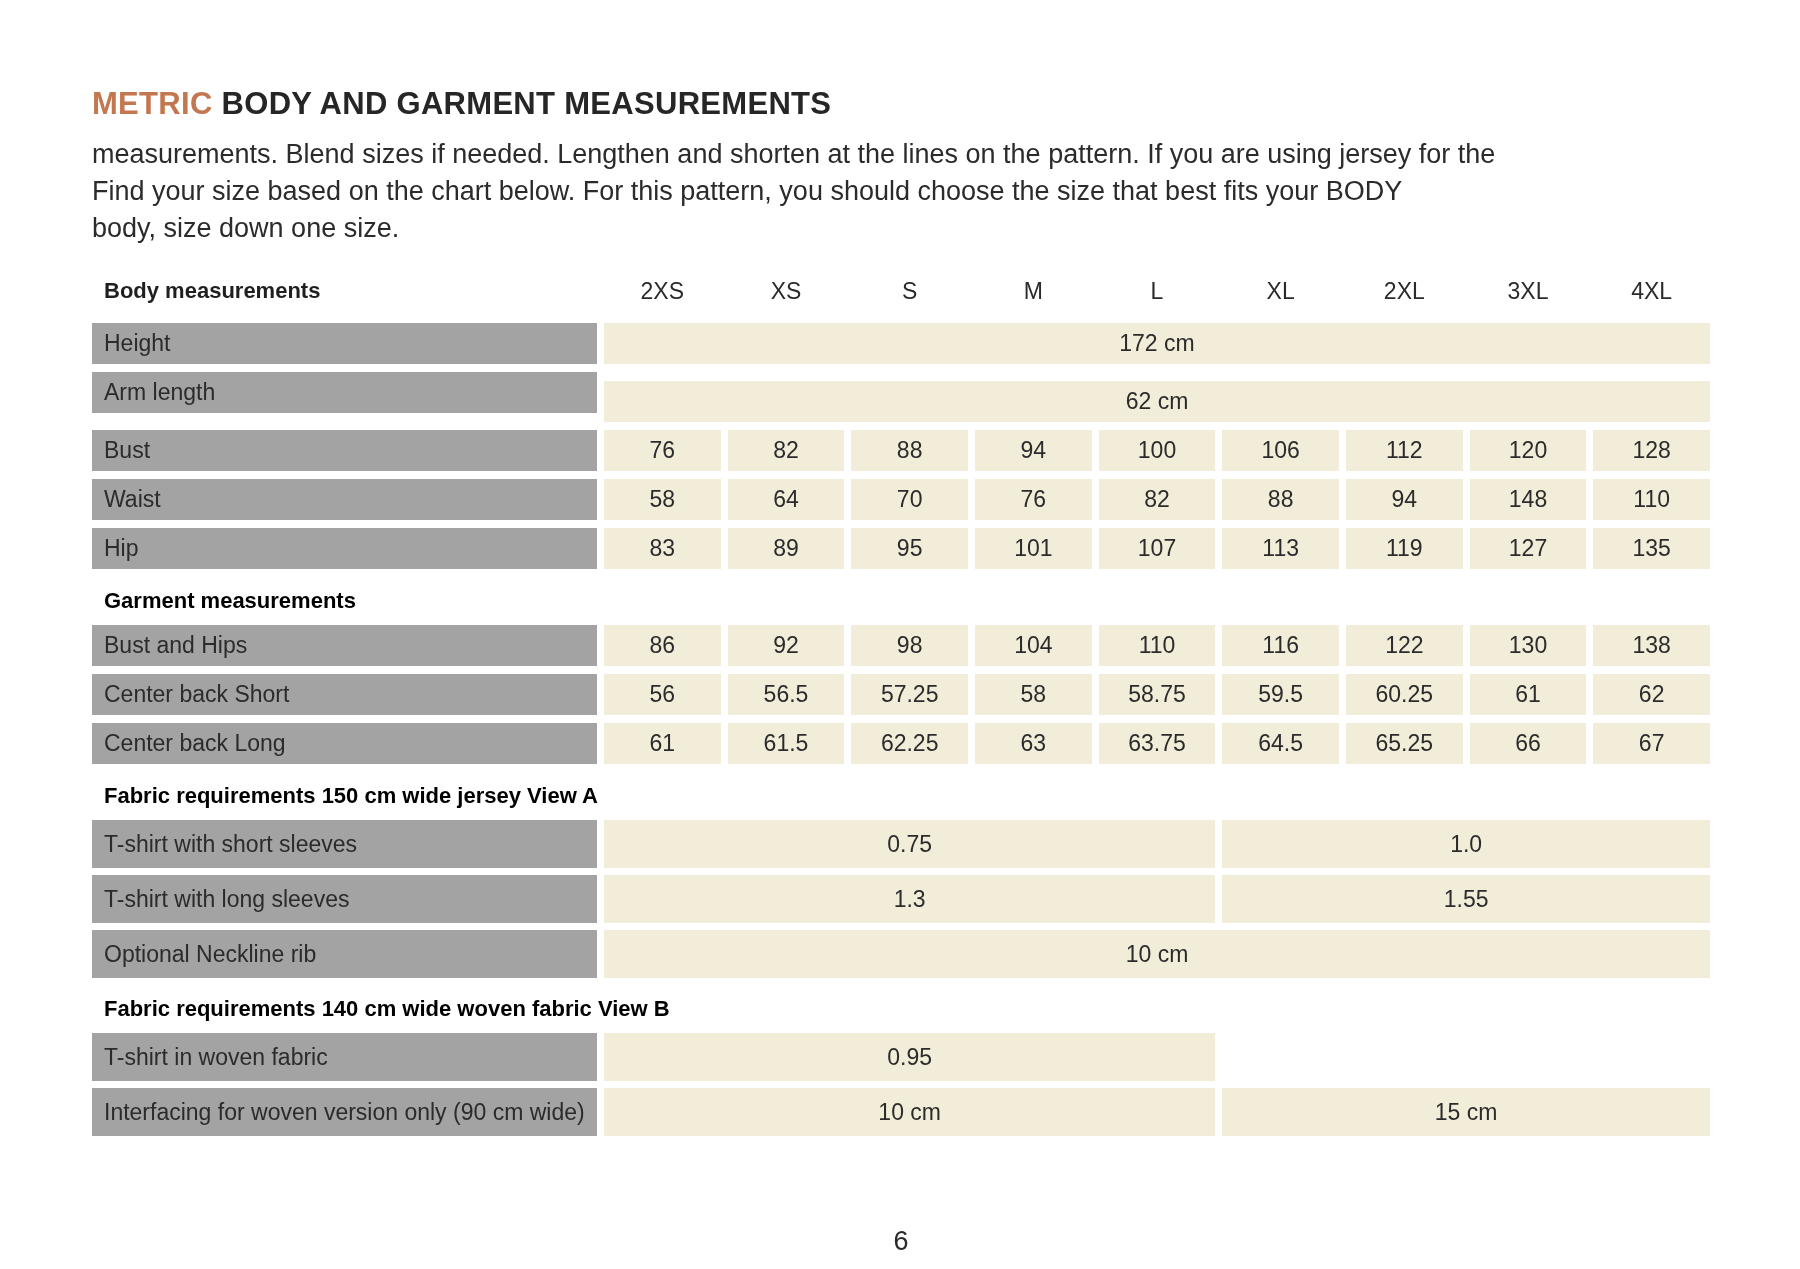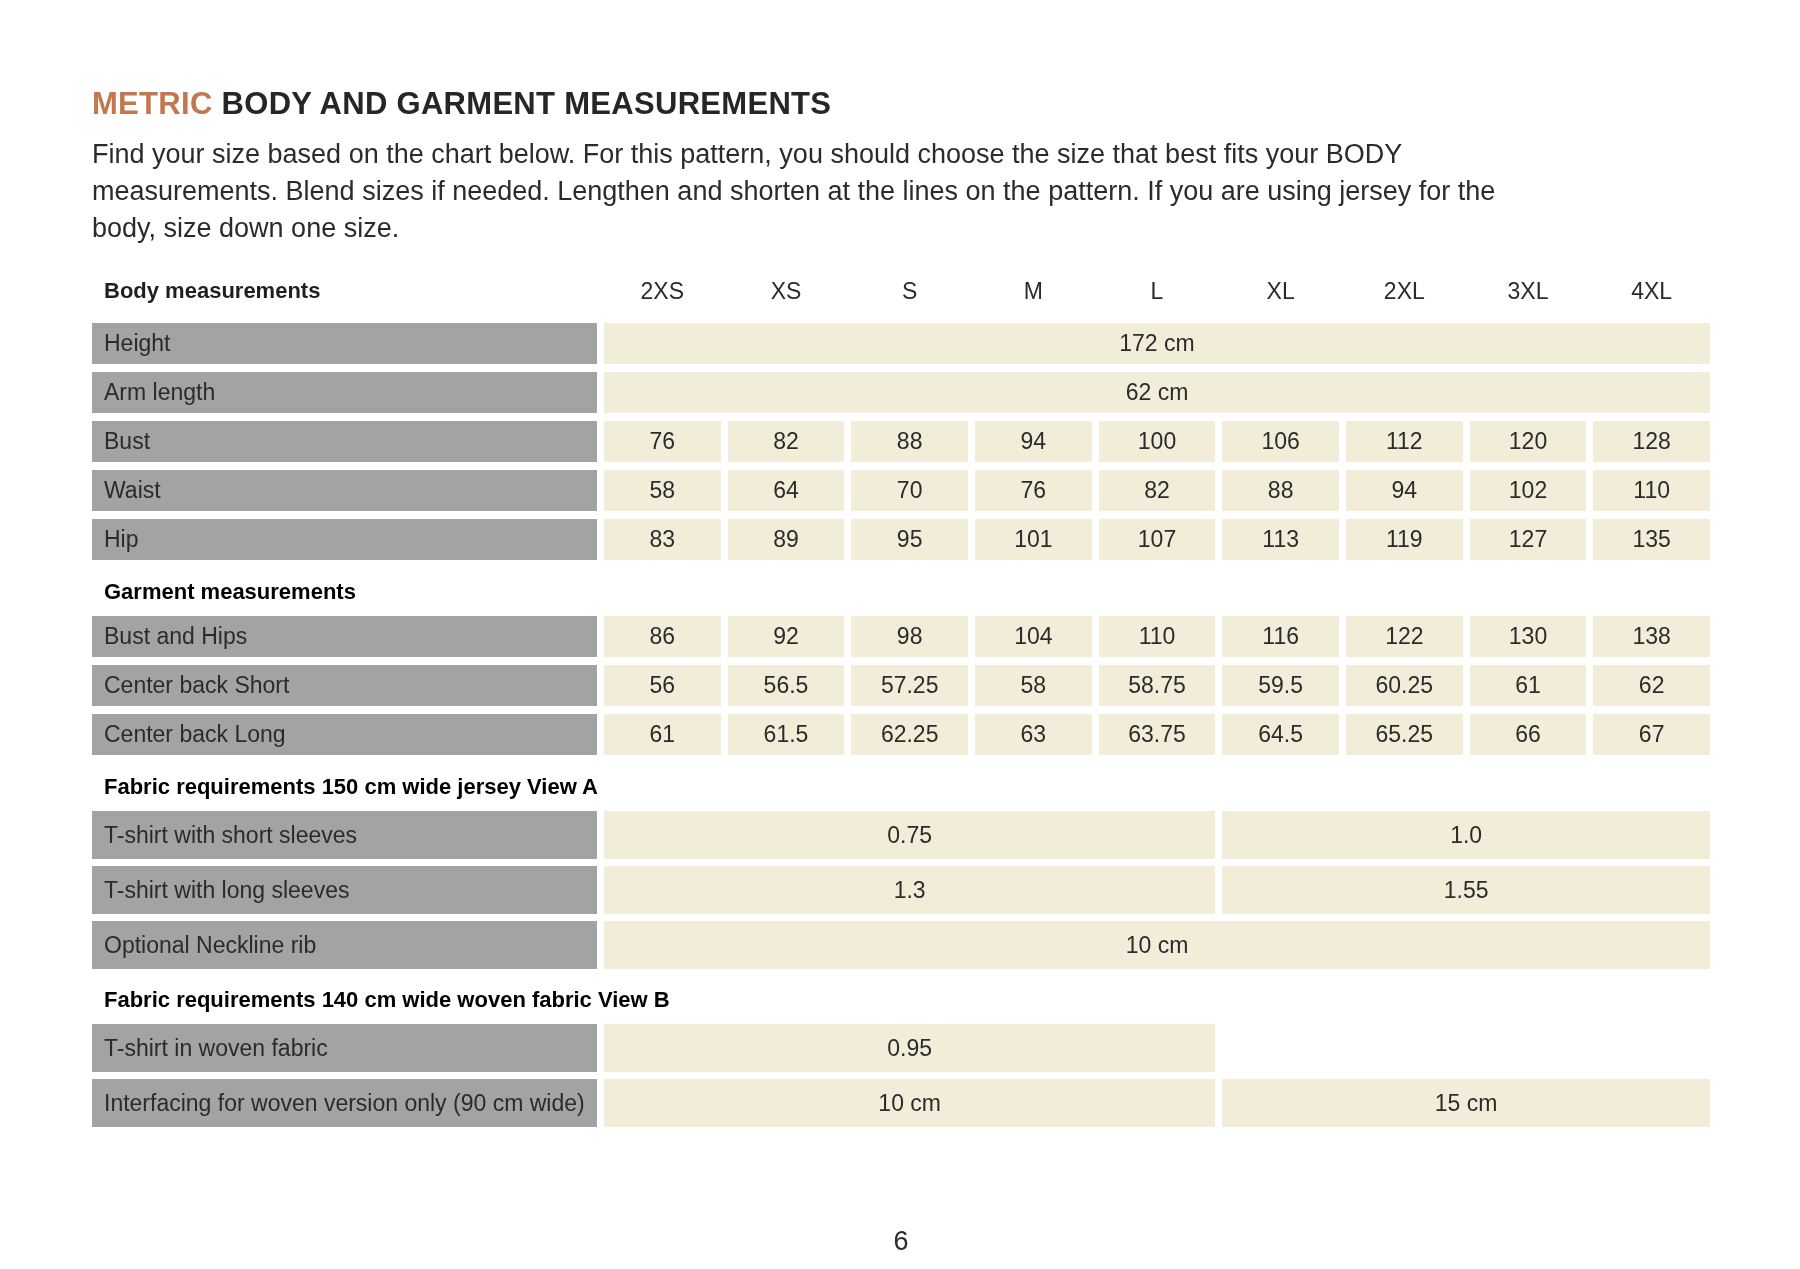--- a/index.html
+++ b/index.html
@@ -83,22 +83,22 @@
 </head>
 <body>
 
 <div class="content">
 
   <div class="title">
     <span class="accent">METRIC</span><span> BODY AND GARMENT MEASUREMENTS</span>
   </div>
 
   <div class="intro">
+    <div>measurements. Blend sizes if needed. Lengthen and shorten at the lines on the pattern. If you are using jersey for the</div>
     <div>Find your size based on the chart below. For this pattern, you should choose the size that best fits your BODY</div>
-    <div>measurements. Blend sizes if needed. Lengthen and shorten at the lines on the pattern. If you are using jersey for the</div>
     <div>body, size down one size.</div>
   </div>
 
   <div class="table" id="table">
       <div class="t-row size-header-row">
         <div class="sh-label">Body measurements</div>
         <div class="t-values">
           <div class="sh-size">2XS</div>
           <div class="sh-size">XS</div>
           <div class="sh-size">S</div>
@@ -112,21 +112,21 @@
       </div>
       <div class="t-row data-row">
         <div class="label-cell">Height</div>
         <div class="t-values">
           <div class="v-cell" style="grid-column: span 9;">172 cm</div>
         </div>
       </div>
       <div class="t-row data-row">
         <div class="label-cell">Arm length</div>
         <div class="t-values">
-          <div class="v-cell" style="grid-column: span 9;">62 cm</div>
+          <div class="v-cell" style="grid-column: span 9; margin-top: 9px;">62 cm</div>
         </div>
       </div>
       <div class="t-row data-row">
         <div class="label-cell">Bust</div>
         <div class="t-values">
           <div class="v-cell" style="grid-column: span 1;">76</div>
           <div class="v-cell" style="grid-column: span 1;">82</div>
           <div class="v-cell" style="grid-column: span 1;">88</div>
           <div class="v-cell" style="grid-column: span 1;">94</div>
           <div class="v-cell" style="grid-column: span 1;">100</div>
@@ -139,21 +139,21 @@
       <div class="t-row data-row">
         <div class="label-cell">Waist</div>
         <div class="t-values">
           <div class="v-cell" style="grid-column: span 1;">58</div>
           <div class="v-cell" style="grid-column: span 1;">64</div>
           <div class="v-cell" style="grid-column: span 1;">70</div>
           <div class="v-cell" style="grid-column: span 1;">76</div>
           <div class="v-cell" style="grid-column: span 1;">82</div>
           <div class="v-cell" style="grid-column: span 1;">88</div>
           <div class="v-cell" style="grid-column: span 1;">94</div>
-          <div class="v-cell" style="grid-column: span 1;">102</div>
+          <div class="v-cell" style="grid-column: span 1;">148</div>
           <div class="v-cell" style="grid-column: span 1;">110</div>
         </div>
       </div>
       <div class="t-row data-row">
         <div class="label-cell">Hip</div>
         <div class="t-values">
           <div class="v-cell" style="grid-column: span 1;">83</div>
           <div class="v-cell" style="grid-column: span 1;">89</div>
           <div class="v-cell" style="grid-column: span 1;">95</div>
           <div class="v-cell" style="grid-column: span 1;">101</div>

